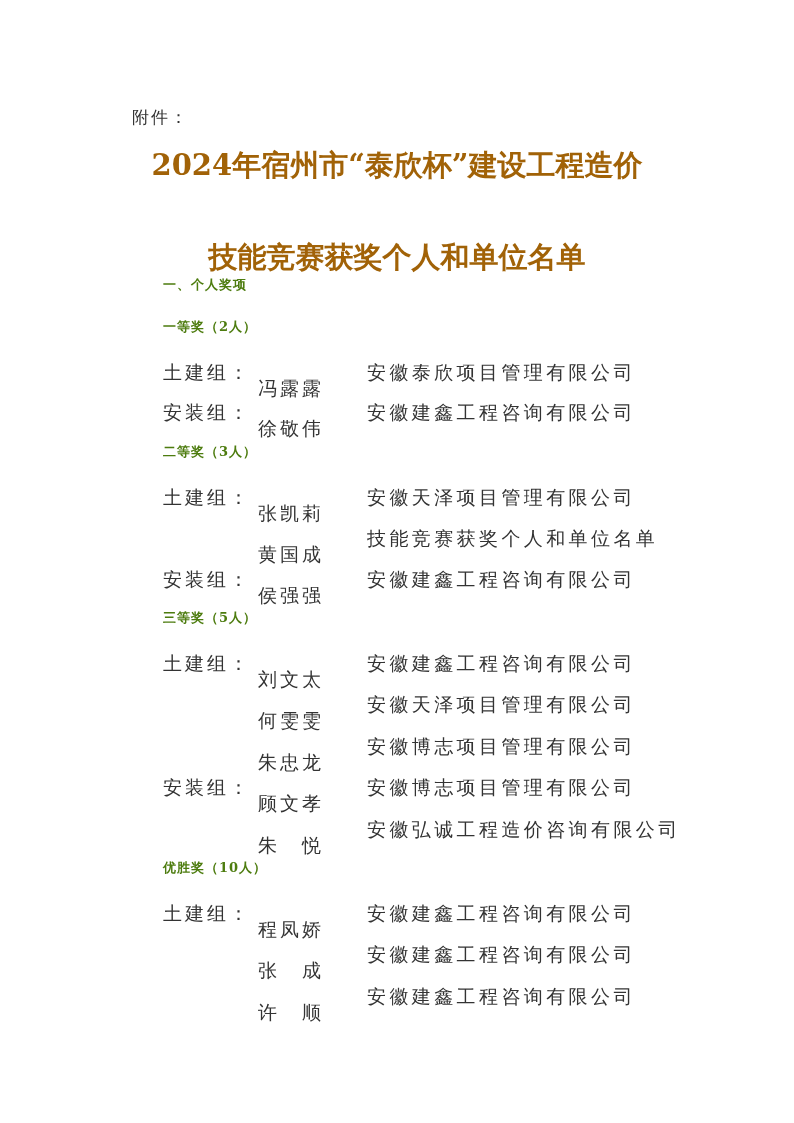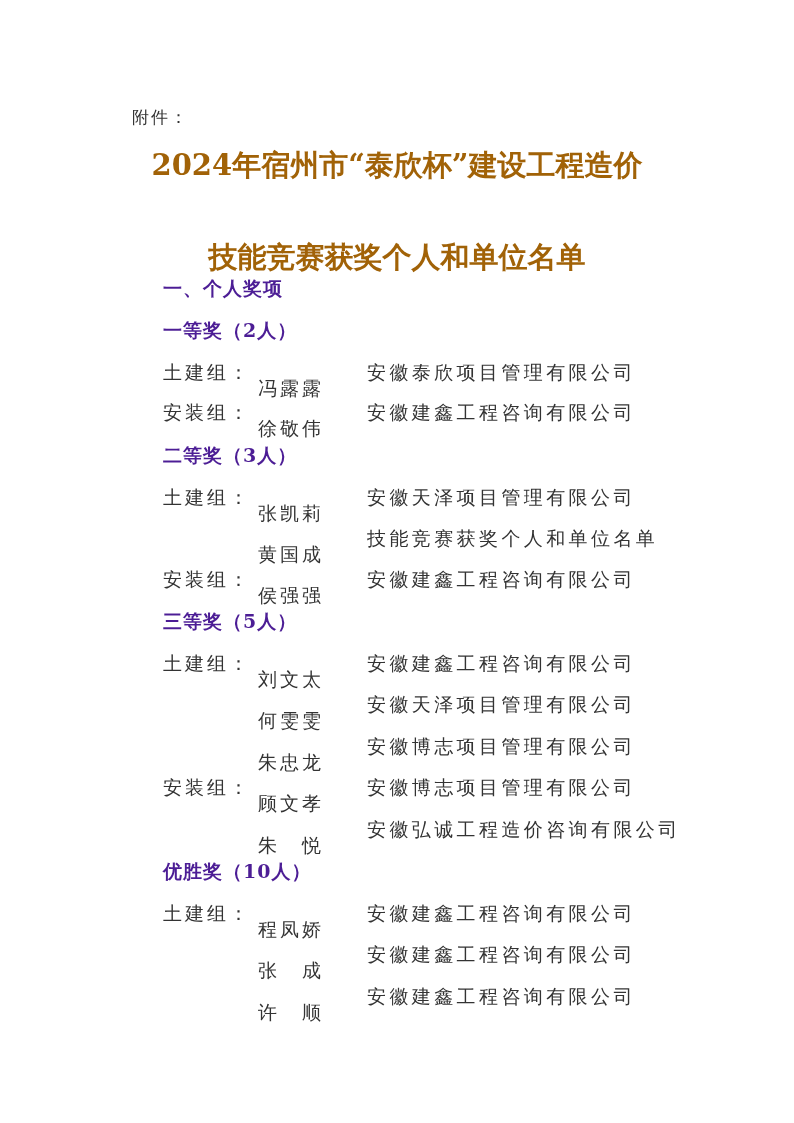--- a/index.html
+++ b/index.html
@@ -35,22 +35,22 @@
       font-size: 29px;
       color: #a16207;
       letter-spacing: 0px;
     }
     .title.l1 { top: 146px; }
     .title.l2 { top: 194px; margin-top: 44px; }
     .section {
       position: absolute;
       left: 163px;
       font-weight: bold;
-      font-size: 19px;
-      color: #4c1d95;
+      font-size: 13px;
+      color: #4d7c0f;
       font-family: "DejaVu Serif", serif;
       letter-spacing: 1px;
     }
     .row {
       position: absolute;
       left: 163px;
       height: 28px;
       font-size: 19px;
       color: #333;
       font-family: "DejaVu Sans", sans-serif;

